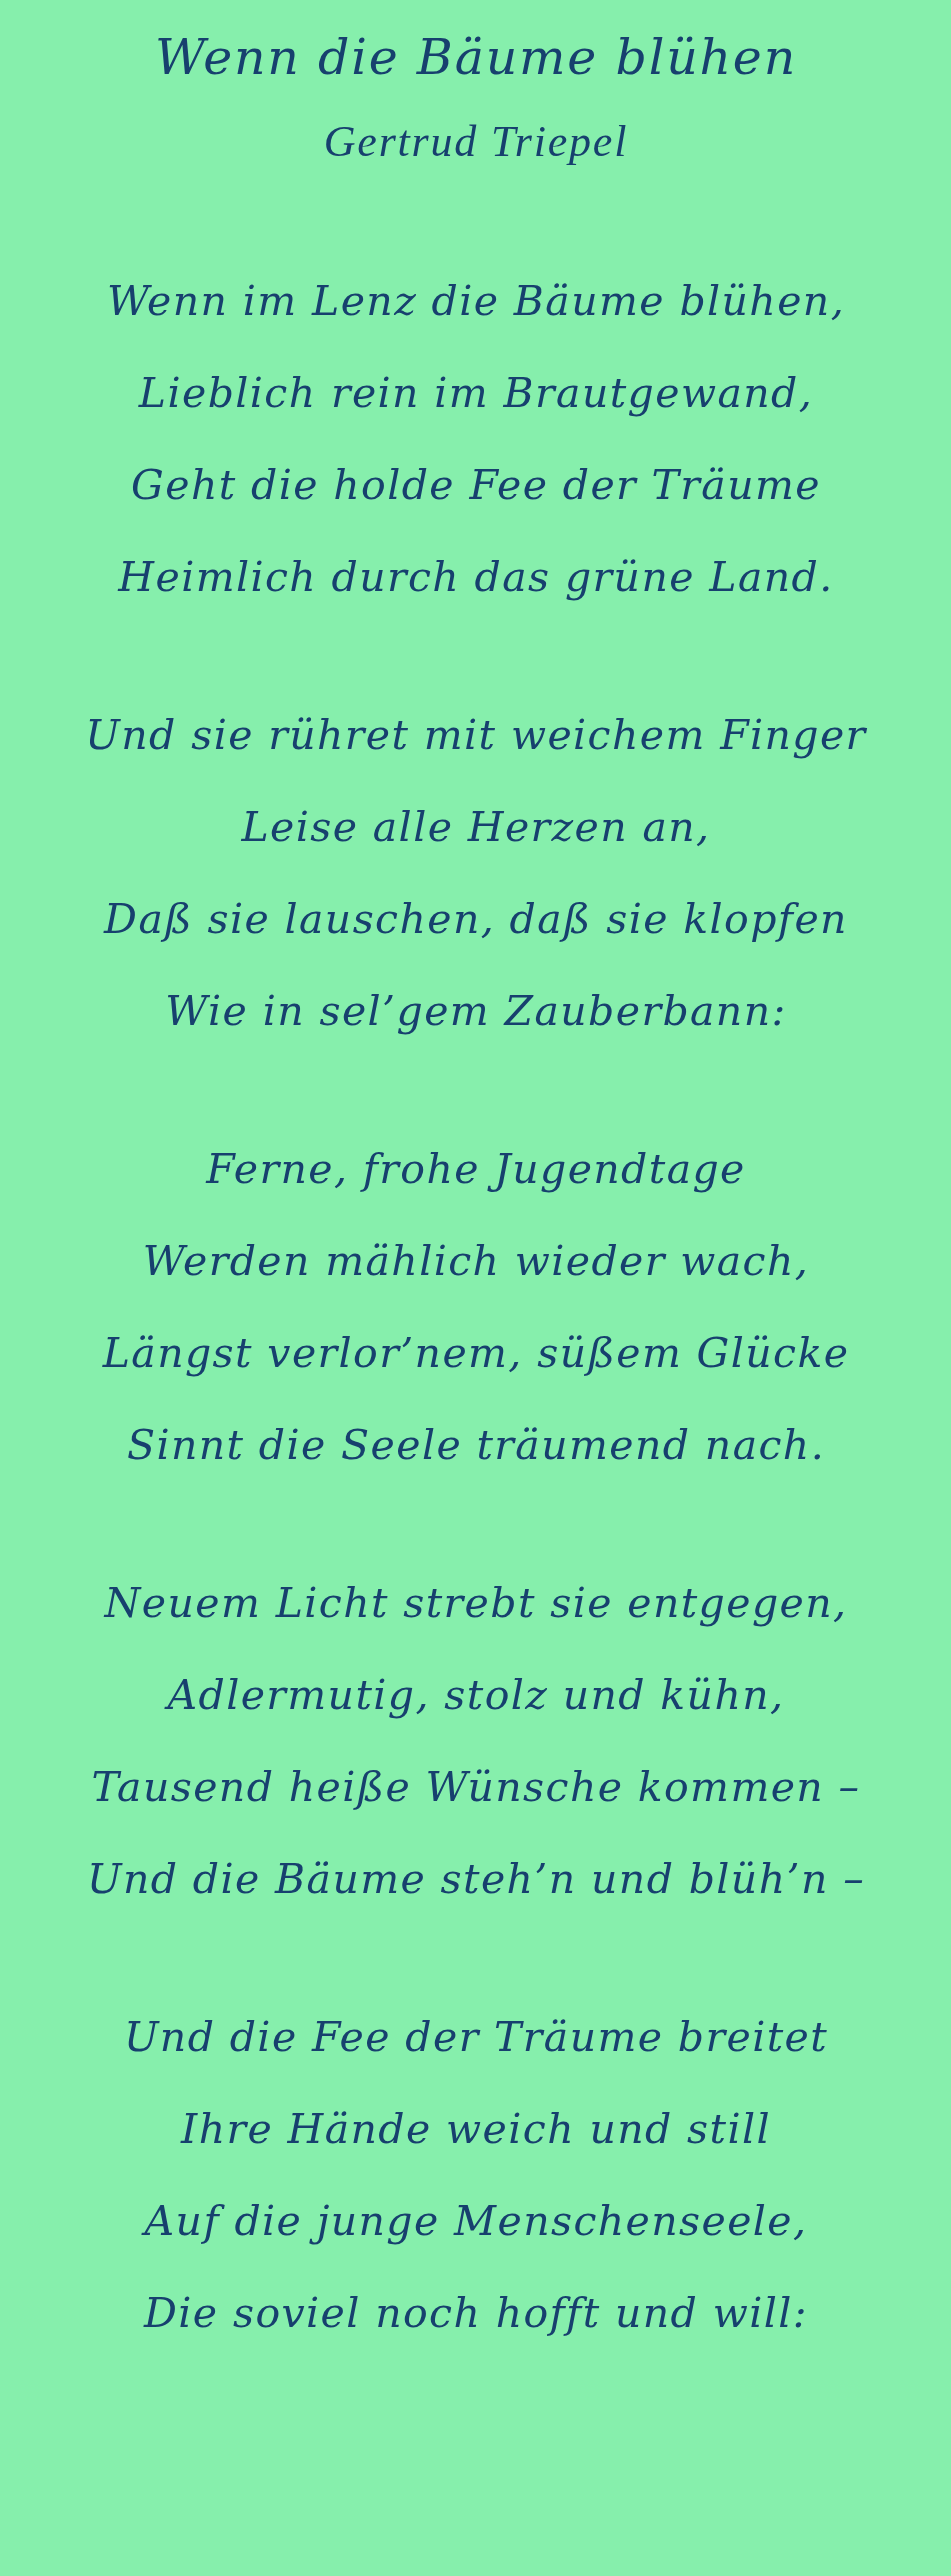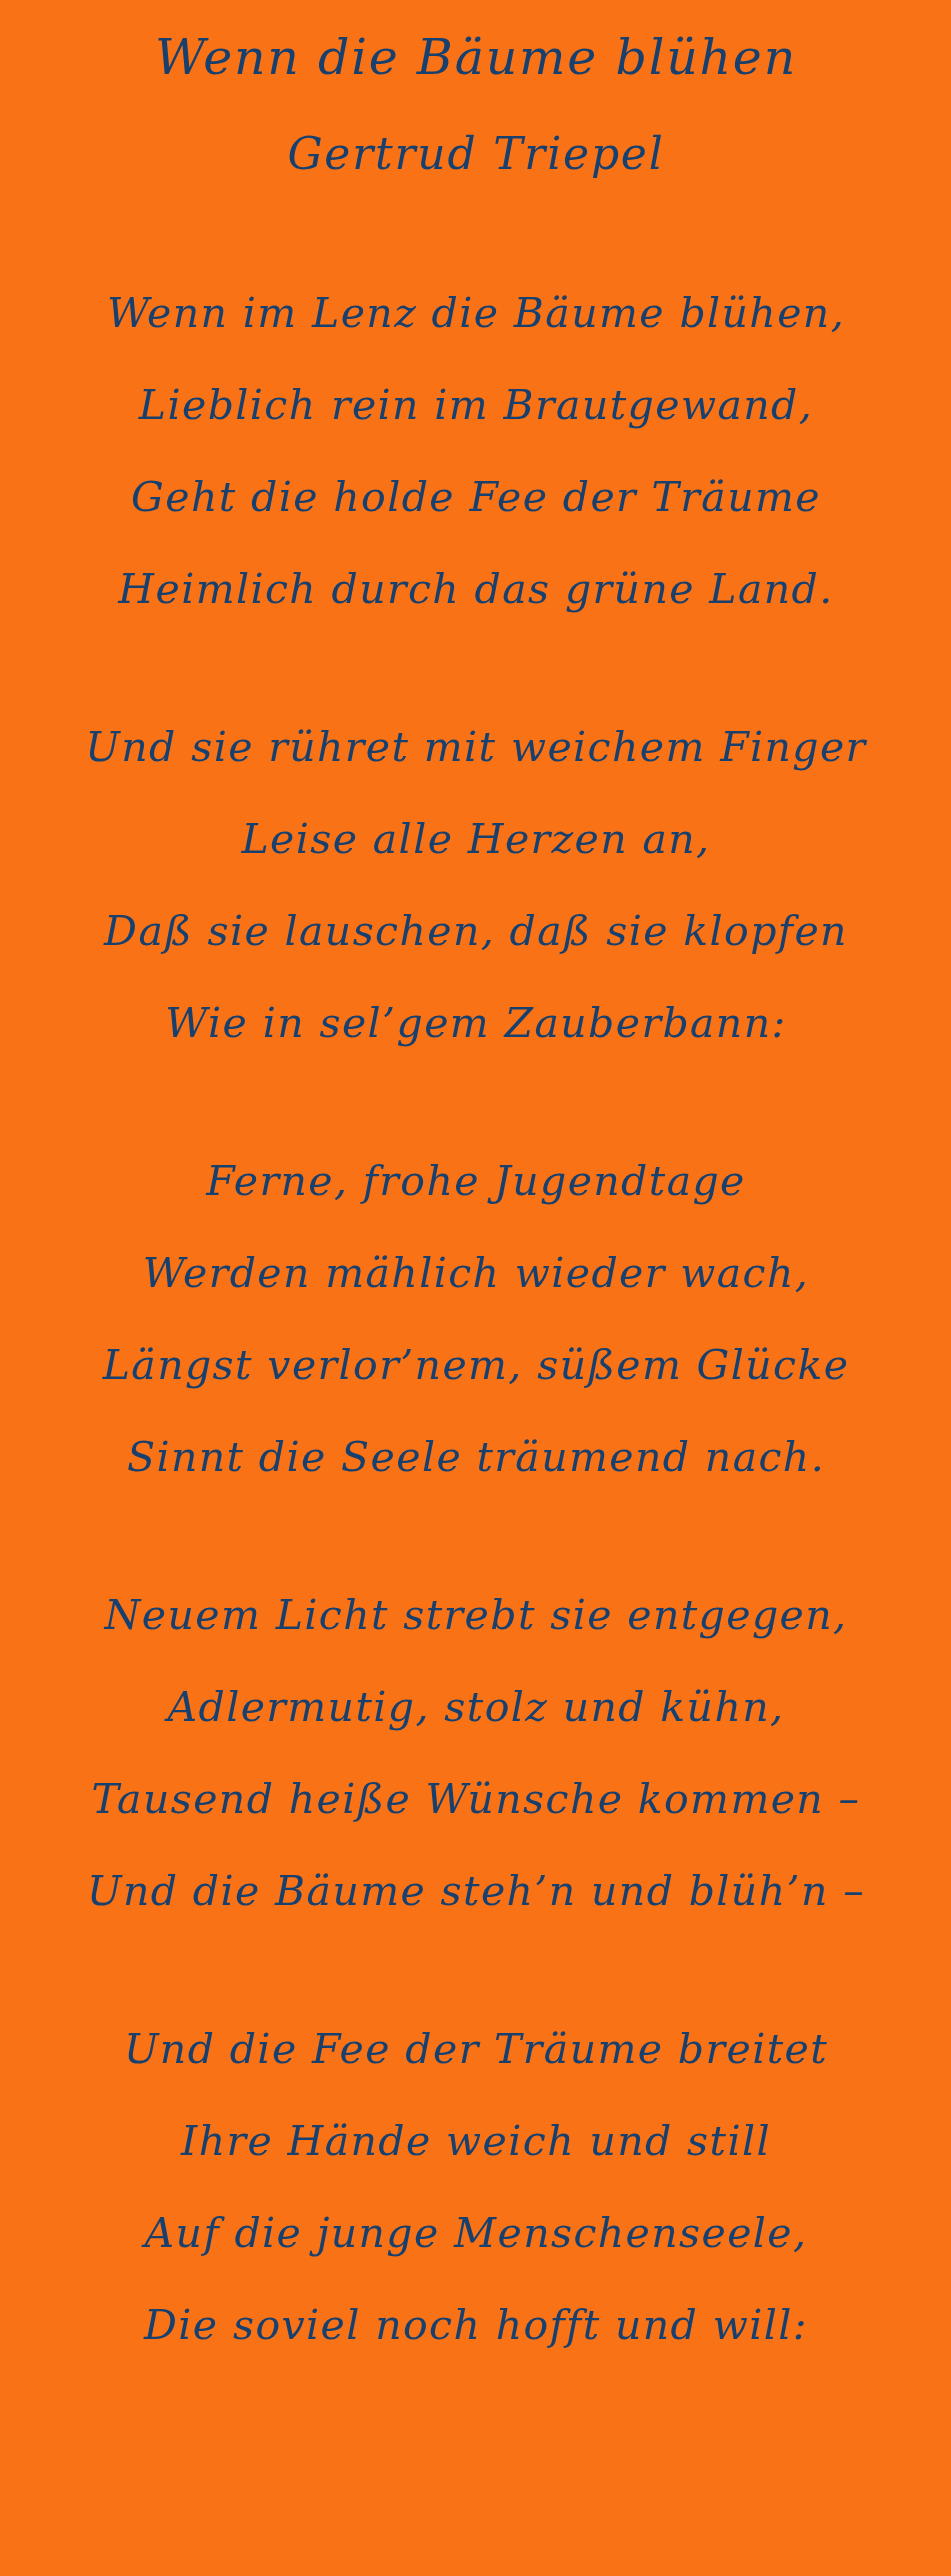--- a/index.html
+++ b/index.html
@@ -24,38 +24,39 @@
     font-size: 49px;
     font-weight: normal;
     line-height: 85px;
     margin: 0;
     letter-spacing: 1.8px;
   }
   .author {
     font-size: 44px;
     font-weight: normal;
     line-height: 83px;
-    margin: 12px;
+    margin: 0;
     letter-spacing: 1.8px;
+    font-family: Liberation Serif, serif;
   }
   .stanza {
     margin: 78px 0 0 0;
   }
   .stanza p {
     font-size: 41px;
     line-height: 80px;
     margin: 12px;
     letter-spacing: 1.4px;
     white-space: nowrap;
   }
 </style>
 </head>
 <body>
 
-<main class="page" style="color: rgb(23, 64, 110); background: #f97316;">
+<main class="page" style="color: rgb(23, 64, 110); background: #86efac;">
 
   <h1 class="title">Wenn die Bäume blühen</h1>
   <h2 class="author">Gertrud Triepel</h2>
 
   <section class="stanza">
     <p>Wenn im Lenz die Bäume blühen,</p>
     <p>Lieblich rein im Brautgewand,</p>
     <p>Geht die holde Fee der Träume</p>
     <p>Heimlich durch das grüne Land.</p>
   </section>

